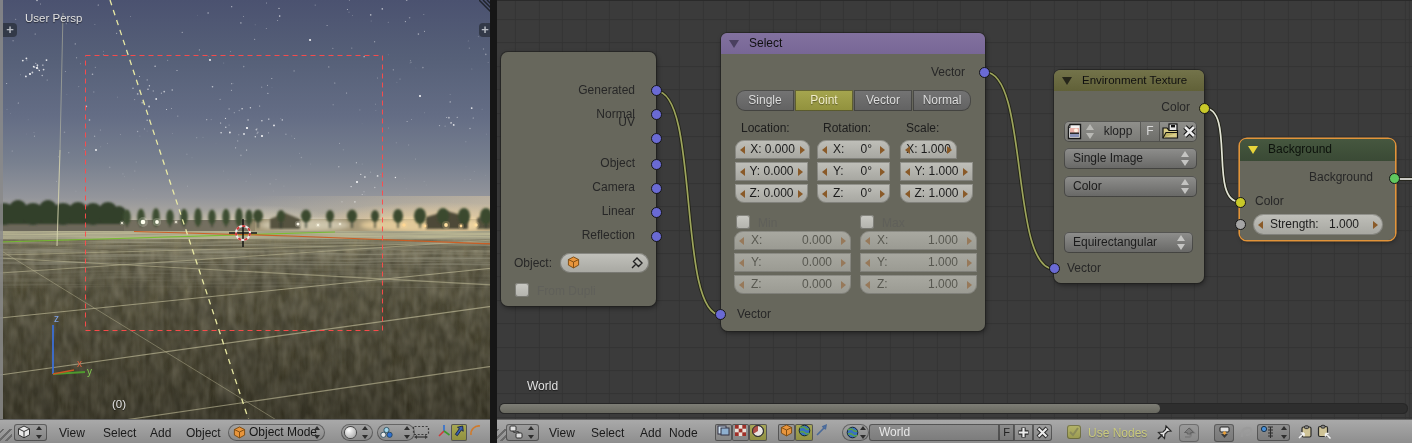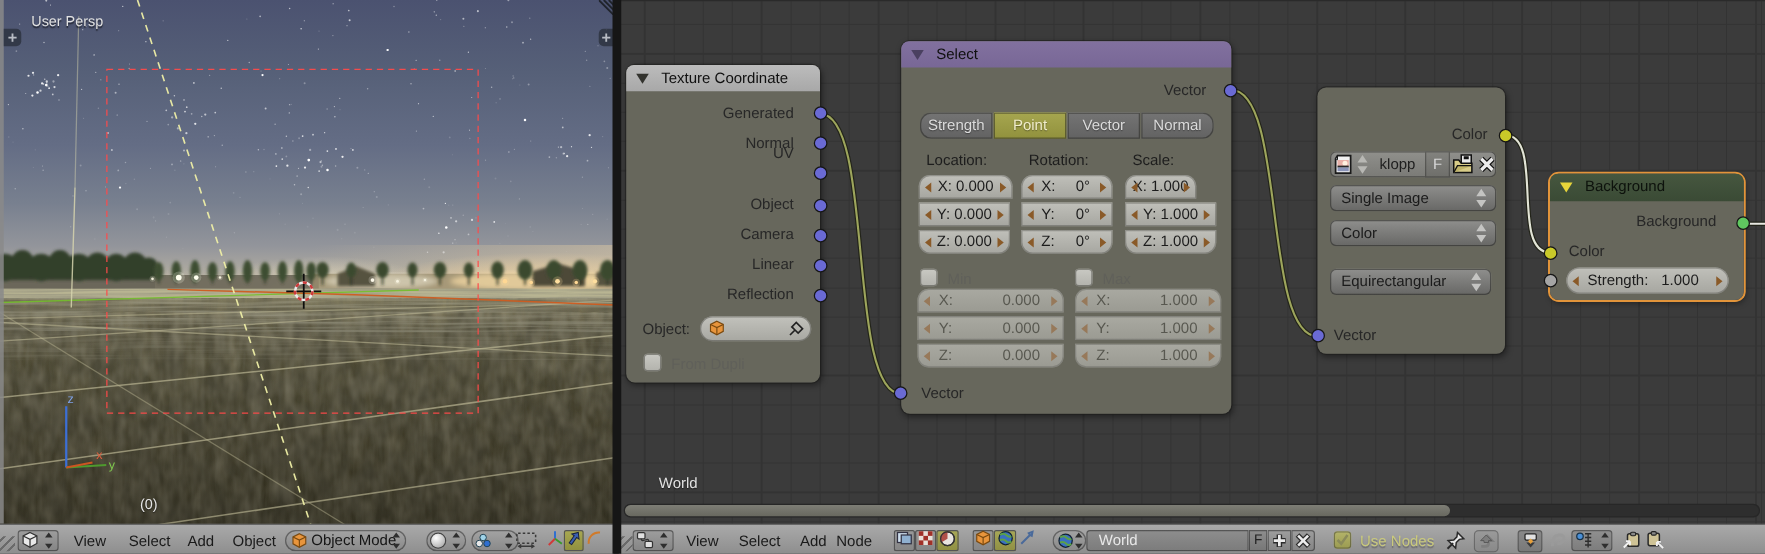--- a/index.html
+++ b/index.html
@@ -638,24 +638,20 @@
 <path d="M161,90 C205,90 182,314 226,314" stroke="#9da55c" stroke-width="1.7"></path>
 <path d="M490,71 C534,71 515,268 559,268" stroke="#23241a" stroke-width="3.6"></path>
 <path d="M490,71 C534,71 515,268 559,268" stroke="#9da55c" stroke-width="1.7"></path>
 <path d="M709,107 C741,107 713,201 745,201" stroke="#23241a" stroke-width="3.6"></path>
 <path d="M709,107 C741,107 713,201 745,201" stroke="#e2e4d6" stroke-width="1.7"></path>
 <path d="M900,178 L917,178" stroke="#23241a" stroke-width="3.6"></path>
 <path d="M900,178 L917,178" stroke="#e8e8e2" stroke-width="1.7"></path>
 </g>
     </svg>
 <div class="node" style="left:6px;top:51px;width:155px;height:254px">
-<div class="nh" style="background:linear-gradient(#bcbcbc,#a8a8a8)">
-        <div class="tri"></div>
-        <div class="t">Texture Coordinate</div>
-      </div>
 <div class="slbl" style="right:21px;top:31px">Generated</div>
 <div class="slbl" style="right:21px;top:55px">Normal</div>
 <div class="slbl" style="right:21px;top:63px">UV</div>
 <div class="slbl" style="right:21px;top:104px">Object</div>
 <div class="slbl" style="right:21px;top:128px">Camera</div>
 <div class="slbl" style="right:21px;top:152px">Linear</div>
 <div class="slbl" style="right:21px;top:176px">Reflection</div>
 <div class="slbl" style="left:13px;top:204px">Object:</div>
 <div style="position:absolute;left:59px;top:201px;width:89px;height:20px;border-radius:10px;
  background:linear-gradient(#c2c2bc,#a7a7a1);box-shadow:inset 0 0 0 1px rgba(50,50,45,.4)">
@@ -669,21 +665,21 @@
  </div>
 <div class="cb" style="left:14px;top:231px"></div>
 <div class="glbl" style="left:36px;top:232px">From Dupli</div>
 </div>
 <div class="node" style="left:226px;top:32px;width:264px;height:298px">
 <div class="nh" style="background:linear-gradient(#82719f,#786796)">
         <div class="tri" style="border-top-color:#4a4060"></div>
         <div class="t">Select</div>
       </div>
 <div class="slbl" style="right:20px;top:32px">Vector</div>
-<div style="position:absolute;left:15px;top:57px;width:58px;height:21px;background:linear-gradient(#747474,#626262);color:#dcdcdc;font-size:12px;line-height:21px;text-align:center;border-radius:9px 0 0 9px;box-shadow:inset 0 0 0 1px rgba(35,35,30,.5);text-shadow:0 1px 1px rgba(0,0,0,.4)">Strength</div>
+<div style="position:absolute;left:15px;top:57px;width:58px;height:21px;background:linear-gradient(#747474,#626262);color:#dcdcdc;font-size:12px;line-height:21px;text-align:center;border-radius:9px 0 0 9px;box-shadow:inset 0 0 0 1px rgba(35,35,30,.5);text-shadow:0 1px 1px rgba(0,0,0,.4)">Single</div>
 <div style="position:absolute;left:74px;top:57px;width:58px;height:21px;background:linear-gradient(#a6a64f,#91913d);color:#f2eecb;font-size:12px;line-height:21px;text-align:center;border-radius:0;box-shadow:inset 0 0 0 1px rgba(35,35,30,.5);text-shadow:0 1px 1px rgba(0,0,0,.4)">Point</div>
 <div style="position:absolute;left:133px;top:57px;width:58px;height:21px;background:linear-gradient(#747474,#626262);color:#dcdcdc;font-size:12px;line-height:21px;text-align:center;border-radius:0;box-shadow:inset 0 0 0 1px rgba(35,35,30,.5);text-shadow:0 1px 1px rgba(0,0,0,.4)">Vector</div>
 <div style="position:absolute;left:192px;top:57px;width:58px;height:21px;background:linear-gradient(#747474,#626262);color:#dcdcdc;font-size:12px;line-height:21px;text-align:center;border-radius:0 9px 9px 0;box-shadow:inset 0 0 0 1px rgba(35,35,30,.5);text-shadow:0 1px 1px rgba(0,0,0,.4)">Normal</div>
 <div class="dlbl" style="left:20px;top:88px">Location:</div>
 <div class="dlbl" style="left:102px;top:88px">Rotation:</div>
 <div class="dlbl" style="left:185px;top:88px">Scale:</div>
 <div class="nf" style="left:14px;top:107px;width:75px;border-radius:9px 9px 0 0"><div class="arl"></div><div class="arr"></div><span>X: 0.000</span></div>
 <div class="nf" style="left:14px;top:129px;width:73px;border-radius:0"><div class="arl"></div><div class="arr"></div><span>Y: 0.000</span></div>
 <div class="nf" style="left:14px;top:151px;width:73px;border-radius:0 0 9px 9px"><div class="arl"></div><div class="arr"></div><span>Z: 0.000</span></div>
 <div class="nf" style="left:96px;top:107px;width:73px;border-radius:9px 9px 0 0">
@@ -743,20 +739,24 @@
       </div>
 <div class="nfd" style="left:139px;top:242px;width:117px;border-radius:0 0 9px 9px">
         <div class="arl dim"></div>
         <div class="arr dim"></div>
         <span style="position:absolute;left:17px">Z:</span>
         <span style="position:absolute;right:19px">1.000</span>
       </div>
 <div class="slbl" style="left:16px;top:274px">Vector</div>
 </div>
 <div class="node" style="left:559px;top:69px;width:150px;height:213px">
+<div class="nh" style="background:linear-gradient(#73734a,#616138)">
+        <div class="tri" style="border-top-color:#26261a"></div>
+        <div class="t" style="font-size:11.5px">Environment Texture</div>
+      </div>
 <div class="slbl" style="right:14px;top:30px">Color</div>
 <div style="position:absolute;left:10px;top:51px;width:133px;height:21px;border-radius:5px;
  background:linear-gradient(#90908c,#7a7a76);box-shadow:inset 0 0 0 1px rgba(38,38,34,.55)">
  <svg width="17" height="17" style="position:absolute;left:3px;top:2px" viewBox="0 0 17 17">
   <path d="M3 1.5 L13.5 1.5 L13.5 15.5 L1.5 15.5 L1.5 4 Z" fill="#f2f2f2" stroke="#1a1a1a" stroke-width="1.4"></path>
   <rect x="3" y="5" width="9" height="5" fill="#e8b0a8"></rect>
   <circle cx="9" cy="7.5" r="2" fill="#fff0e0"></circle>
   <rect x="3" y="9.5" width="9" height="1.6" fill="#2a2a2a"></rect>
   <rect x="3" y="11" width="9" height="3" fill="#8a93b8"></rect>
   <path d="M3 1.5 L3 4.8 L1.5 4 Z" fill="#c8c8c8" stroke="#1a1a1a" stroke-width="0.8"></path>
@@ -777,21 +777,21 @@
         </div>
  <div style="position:absolute;left:118px;top:0;width:15px;height:21px">
   <svg width="15" height="15" style="position:absolute;left:0px;top:3px" viewBox="0 0 15 15">
    <path d="M3 3 L12 12 M12 3 L3 12" stroke="#101010" stroke-width="4.6"></path>
    <path d="M3 3 L12 12 M12 3 L3 12" stroke="#ececec" stroke-width="2.6"></path>
           </svg>
         </div>
 </div>
 <div class="dd" style="left:10px;top:78px;width:133px">Single Image<div class="ud"></div></div>
 <div class="dd" style="left:10px;top:106px;width:133px">Color<div class="ud"></div></div>
-<div class="dd" style="left:10px;top:145px;width:129px">Equirectangular<div class="ud"></div></div>
+<div class="dd" style="left:10px;top:162px;width:129px">Equirectangular<div class="ud"></div></div>
 <div class="slbl" style="left:13px;top:191px">Vector</div>
 </div>
 <div class="node" style="left:745px;top:138px;width:155px;height:101px;box-shadow:0 0 0 1.6px #e2943a,1px 2px 5px rgba(0,0,0,.45)">
 <div class="nh" style="background:linear-gradient(#46573f,#3a4a35);height:22px">
         <div class="tri" style="border-top-color:#e8d53a"></div>
         <div class="t" style="color:#0d120c">Background</div>
       </div>
 <div class="slbl" style="right:22px;top:31px">Background</div>
 <div class="slbl" style="left:15px;top:55px">Color</div>
 <div class="nf" style="left:13px;top:75px;width:130px;height:21px;line-height:21px;border-radius:10.5px">

